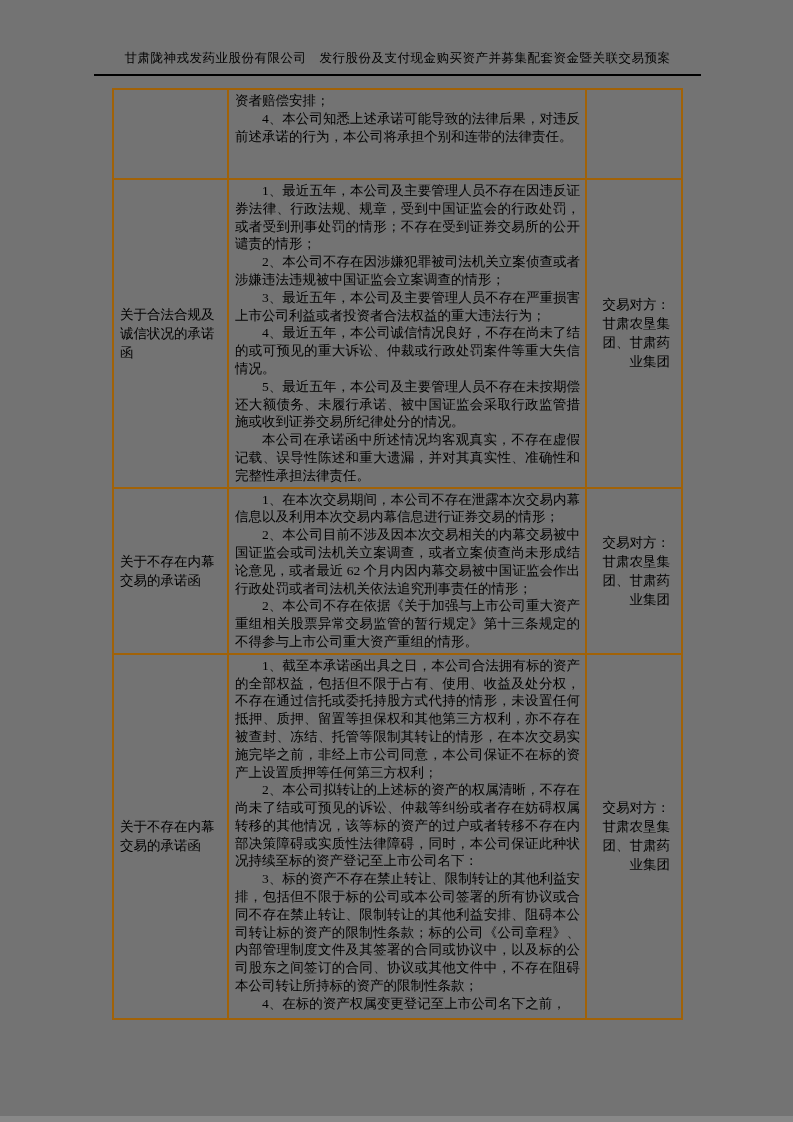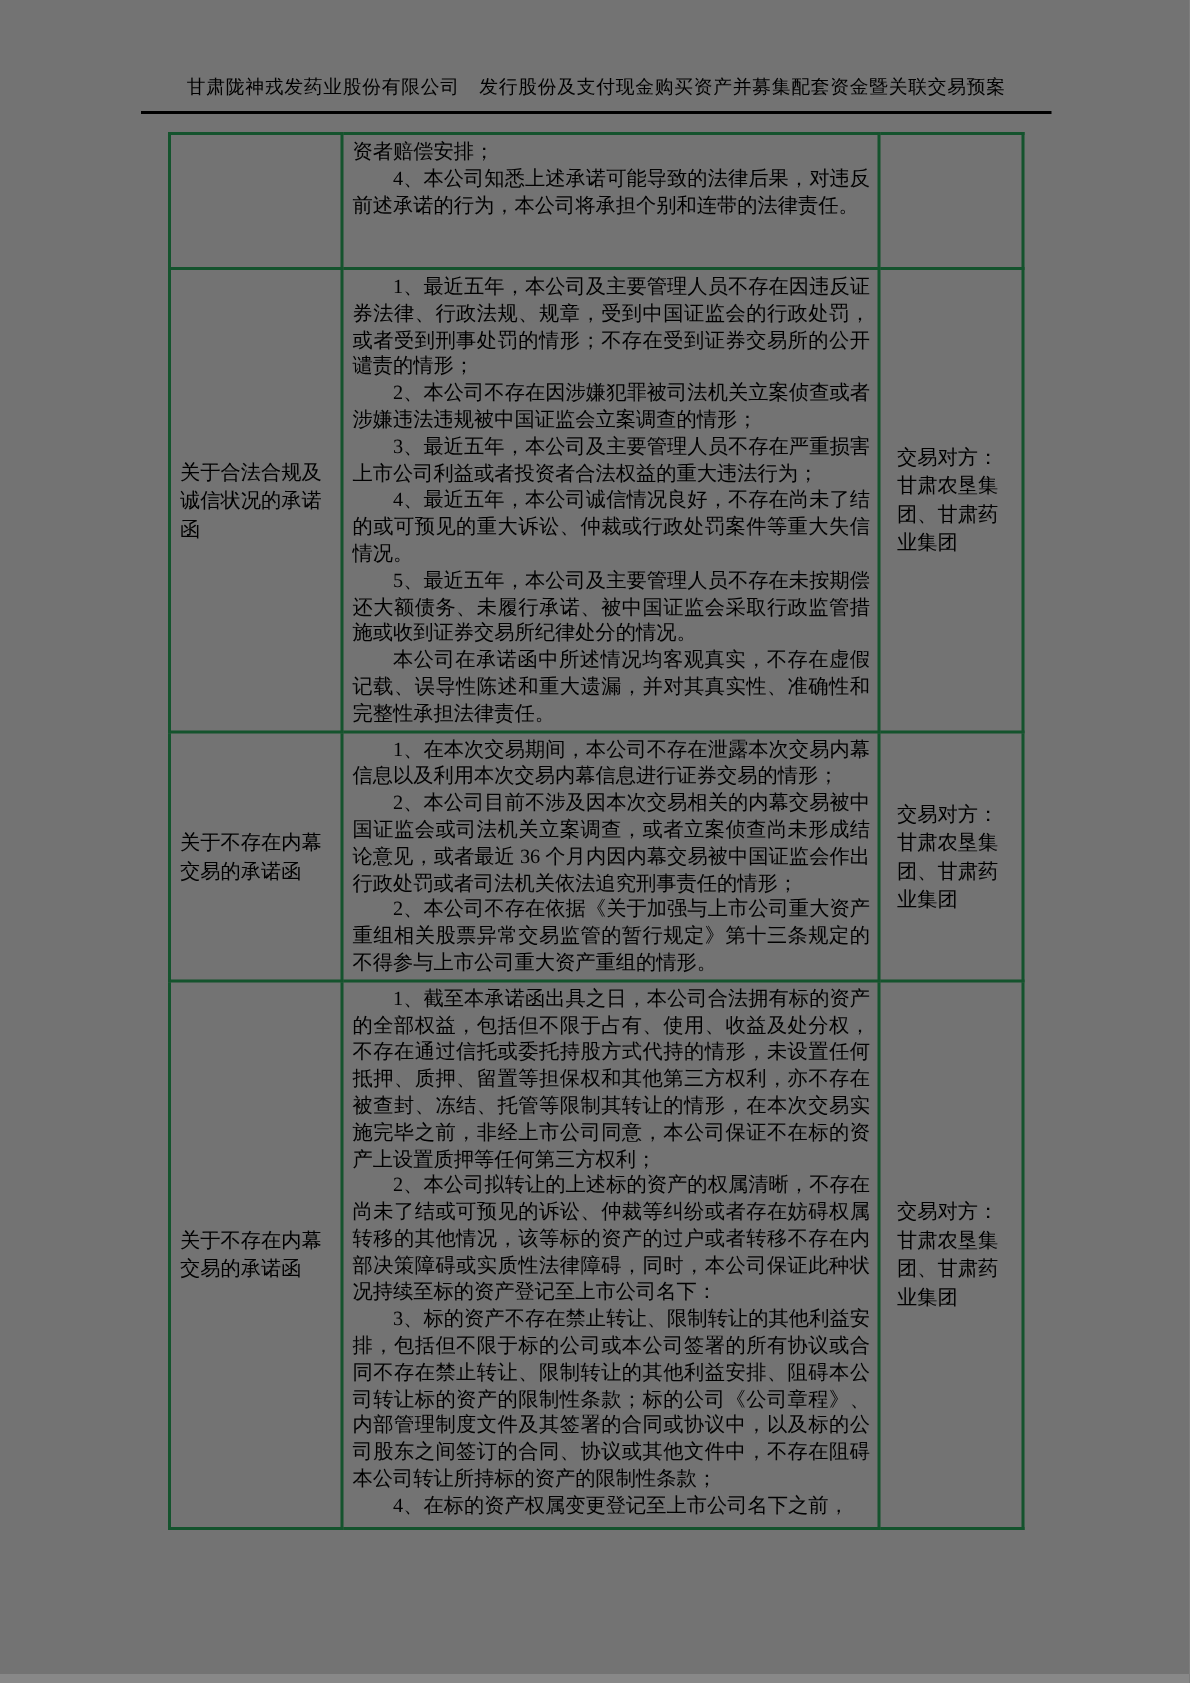--- a/index.html
+++ b/index.html
@@ -29,40 +29,40 @@
   }
   table.doc-table {
     position: absolute;
     left: 112px;
     top: 88px;
     border-collapse: collapse;
     table-layout: fixed;
     width: 569px;
   }
   .doc-table td {
-    border: 2px solid #14532d;
+    border: 2px solid #a16207;
     overflow: hidden;
   }
   .col-label  { width: 115px; }
   .col-body   { width: 358px; }
   .col-party  { width: 96px;  }
   tr.r1 { height: 90px; }
   tr.r2 { height: 301px; }
   tr.r3 { height: 166px; }
   tr.r4 { height: 365px; }
   td.label-cell {
     vertical-align: middle;
     text-align: left;
     font-size: 13.5px;
     line-height: 19px;
     padding: 0 6px;
   }
   td.party-cell {
     vertical-align: middle;
-    text-align: left;
+    text-align: right;
     font-size: 13.5px;
     line-height: 19px;
     padding: 0 11px;
   }
   td.content-cell {
     vertical-align: top;
     padding: 2px 5px 2px 6px;
     font-size: 13.5px;
     line-height: 17.8px;
     text-align: justify;
@@ -116,21 +116,21 @@
           <span>交易对方：甘肃农垦集团、甘肃药业集团</span>
         </td>
       </tr>
 
       <tr class="r3">
         <td class="label-cell">
           <span>关于不存在内幕交易的承诺函</span>
         </td>
         <td class="content-cell">
           <p class="indent">1、在本次交易期间，本公司不存在泄露本次交易内幕信息以及利用本次交易内幕信息进行证券交易的情形；</p>
-          <p class="indent">2、本公司目前不涉及因本次交易相关的内幕交易被中国证监会或司法机关立案调查，或者立案侦查尚未形成结论意见，或者最近 36 个月内因内幕交易被中国证监会作出行政处罚或者司法机关依法追究刑事责任的情形；</p>
+          <p class="indent">2、本公司目前不涉及因本次交易相关的内幕交易被中国证监会或司法机关立案调查，或者立案侦查尚未形成结论意见，或者最近 62 个月内因内幕交易被中国证监会作出行政处罚或者司法机关依法追究刑事责任的情形；</p>
           <p class="indent">2、本公司不存在依据《关于加强与上市公司重大资产重组相关股票异常交易监管的暂行规定》第十三条规定的不得参与上市公司重大资产重组的情形。</p>
         </td>
         <td class="party-cell">
           <span>交易对方：甘肃农垦集团、甘肃药业集团</span>
         </td>
       </tr>
 
       <tr class="r4">
         <td class="label-cell">
           <span>关于不存在内幕交易的承诺函</span>

